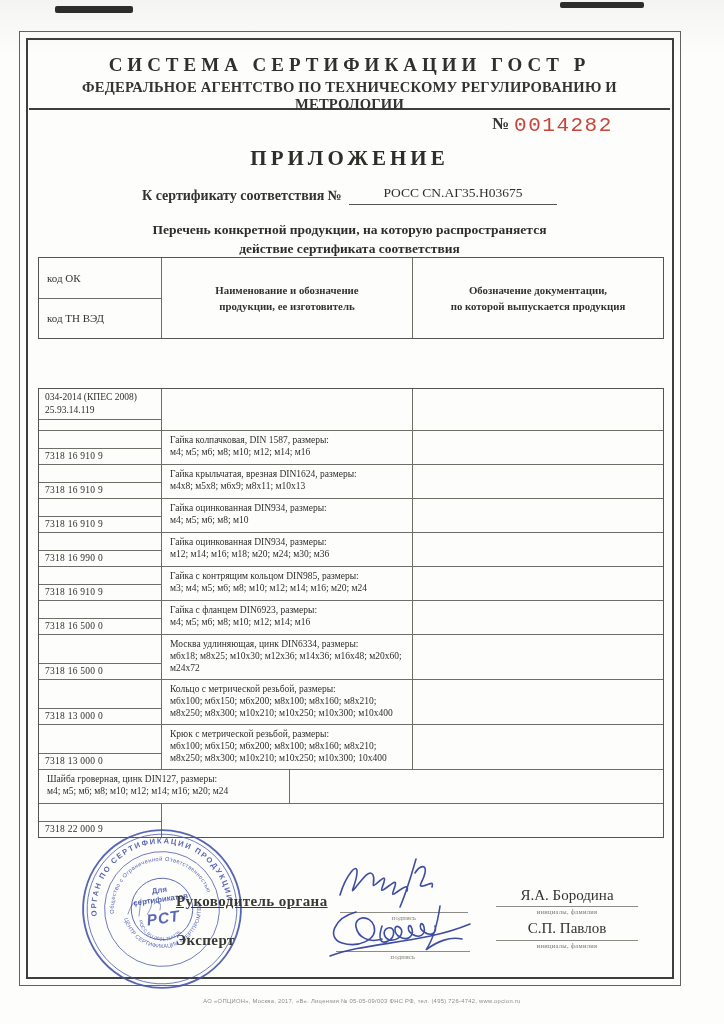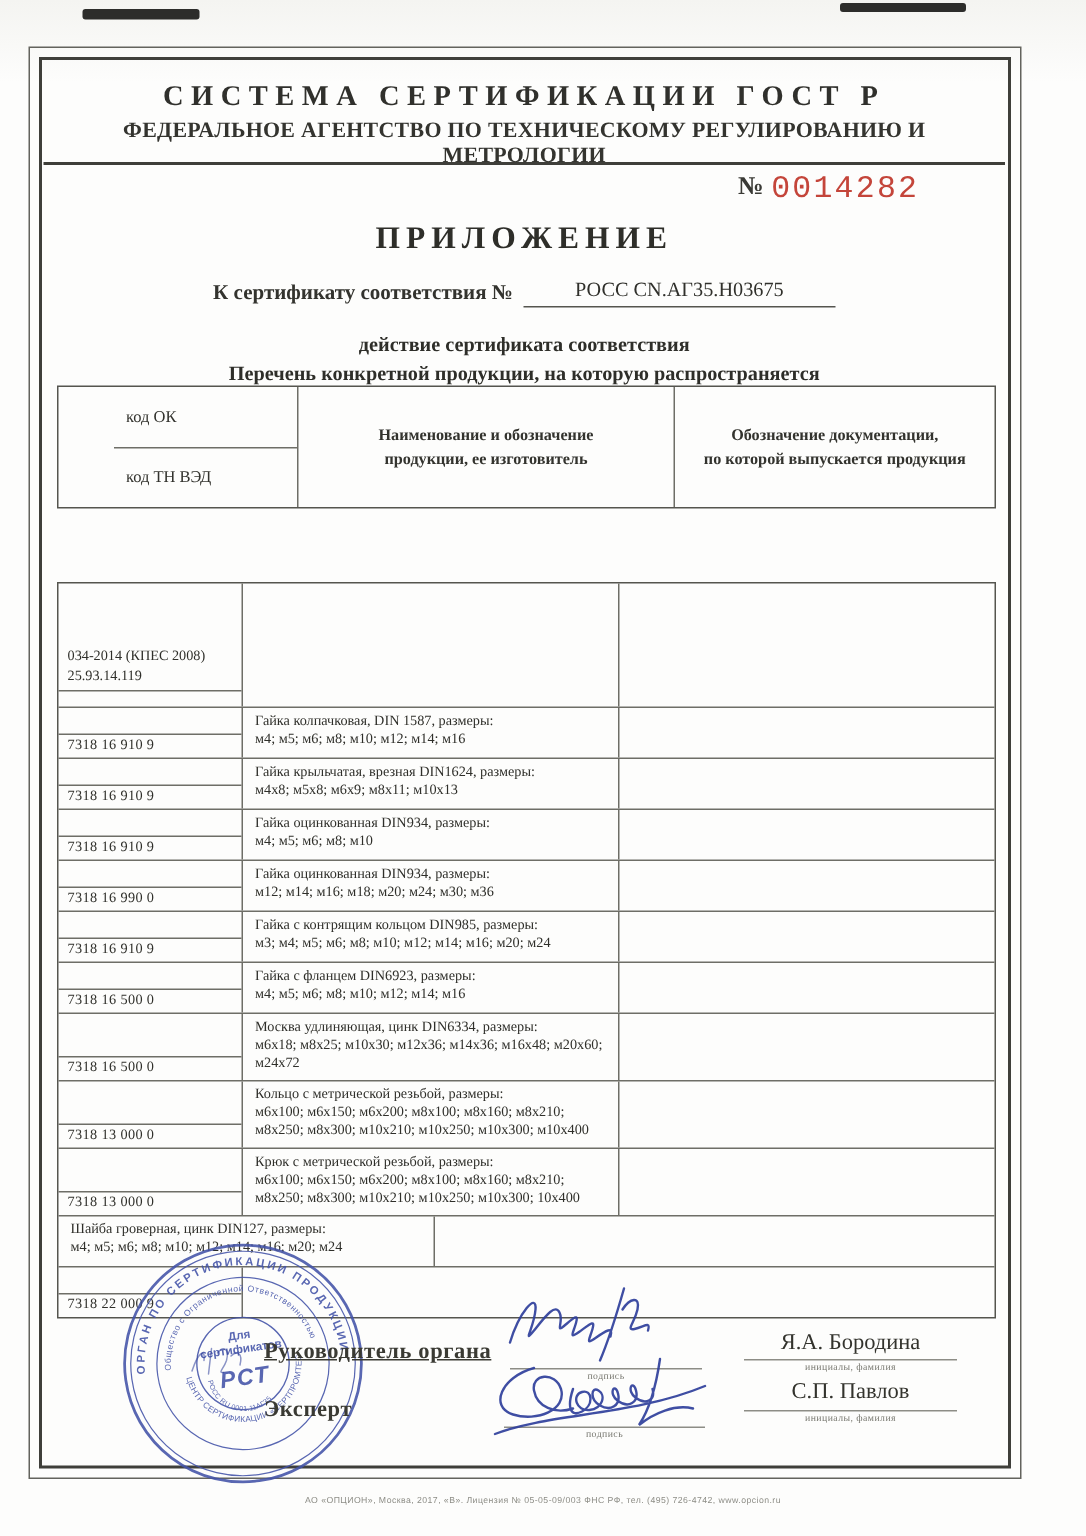--- a/index.html
+++ b/index.html
@@ -23,36 +23,36 @@
 
   .cert-row{position:absolute;left:29px;top:182px;width:641px;display:flex;justify-content:center;align-items:flex-end;gap:7px;}
   .cert-label{font-size:14px;font-weight:bold;color:#33332e;padding-bottom:1px;}
   .cert-line{position:relative;width:208px;height:22px;border-bottom:1.2px solid #55554f;}
   .cert-number{position:absolute;left:50%;transform:translateX(-50%);bottom:3px;font-size:13.5px;white-space:nowrap;color:#30302b;}
 
   .subtitle{position:absolute;left:29px;top:220px;width:641px;text-align:center;
             font-size:13.5px;font-weight:bold;line-height:19px;color:#2e2e29;}
 
   .htable{position:absolute;left:38px;top:257px;width:626px;height:82px;border:1.4px solid #55554f;display:flex;box-sizing:border-box;background:transparent;}
-  .h-c1{flex:0 0 123px;border-right:1px solid #6e6e67;display:flex;flex-direction:column;box-sizing:border-box;margin-left:37px;}
+  .h-c1{flex:0 0 123px;border-right:1px solid #6e6e67;display:flex;flex-direction:column;box-sizing:border-box;}
   .h-c1 .cell{flex:1;display:flex;align-items:center;padding-left:8px;font-size:11px;color:#33332e;}
   .h-c1 .cell:first-child{border-bottom:1px solid #6e6e67;}
   .h-c2,.h-c3{display:flex;align-items:center;justify-content:center;text-align:center;
               font-weight:bold;font-size:10.8px;line-height:1.5;white-space:pre-line;color:#33332e;}
   .h-c2{flex:0 0 251px;border-right:1px solid #6e6e67;box-sizing:border-box;}
   .h-c3{flex:1;}
 
   .btable{position:absolute;left:38px;top:388px;width:626px;border:1.4px solid #55554f;box-sizing:border-box;}
   .trow{display:flex;min-height:33px;}
   .trow + .trow{border-top:1px solid #6e6e67;}
   .t-c1{flex:0 0 123px;border-right:1px solid #6e6e67;display:flex;flex-direction:column;font-size:9.5px;box-sizing:border-box;color:#2f2f2a;}
   .t-c1 .gap{flex:1;min-height:10px;}
   .t-c1 .code{border-top:1px solid #6e6e67;padding:2px 4px 3px 6px;letter-spacing:.25px;}
   .row-first{min-height:40px;}
-  .row-first .codes{padding:2px 4px 2px 6px;border-bottom:1px solid #6e6e67;line-height:1.35;margin-top:41px;}
+  .row-first .codes{padding:2px 4px 2px 6px;border-bottom:1px solid #6e6e67;line-height:1.35;}
   .t-c2{flex:0 0 251px;border-right:1px solid #6e6e67;padding:3px 8px 4px;font-size:9.5px;line-height:1.3;box-sizing:border-box;color:#2f2f2a;}
   .t-c3{flex:1;}
 
   .stamp{position:absolute;left:80px;top:827px;width:164px;height:164px;transform:rotate(-8deg);opacity:.88;}
   .role{position:absolute;left:176px;font-size:15px;font-weight:bold;letter-spacing:.4px;color:#3a3a33;}
   .role1{top:893px;text-decoration:underline;} .role2{top:932px;}
 
   .sig{position:absolute;}
   .sig1{left:330px;top:853px;width:130px;height:60px;}
   .sig2{left:322px;top:896px;width:156px;height:68px;}
@@ -99,22 +99,22 @@
   <div class="doc-title">ПРИЛОЖЕНИЕ</div>
 
   <div class="cert-row">
     <span class="cert-label">К сертификату соответствия №</span>
     <span class="cert-line">
       <span class="cert-number">РОСС CN.АГ35.Н03675</span>
     </span>
   </div>
 
   <div class="subtitle">
+    <div>Перечень конкретной продукции,  на которую распространяется</div>
     <div>действие сертификата соответствия</div>
-    <div>Перечень конкретной продукции,  на которую распространяется</div>
   </div>
 
   <div class="htable">
     <div class="h-c1">
       <div class="cell">код ОК</div>
       <div class="cell">код ТН ВЭД</div>
     </div>
     <div class="h-c2">Наименование и обозначение
 продукции, ее изготовитель</div>
     <div class="h-c3">Обозначение документации,

